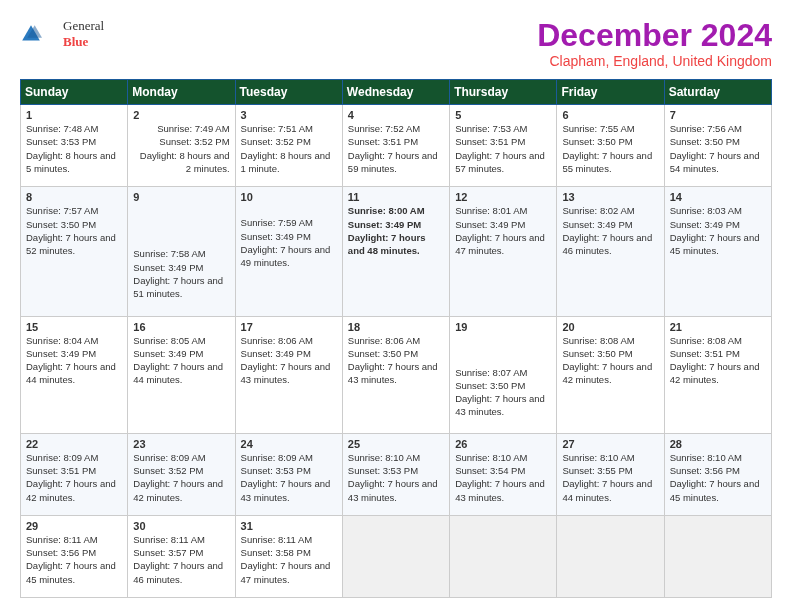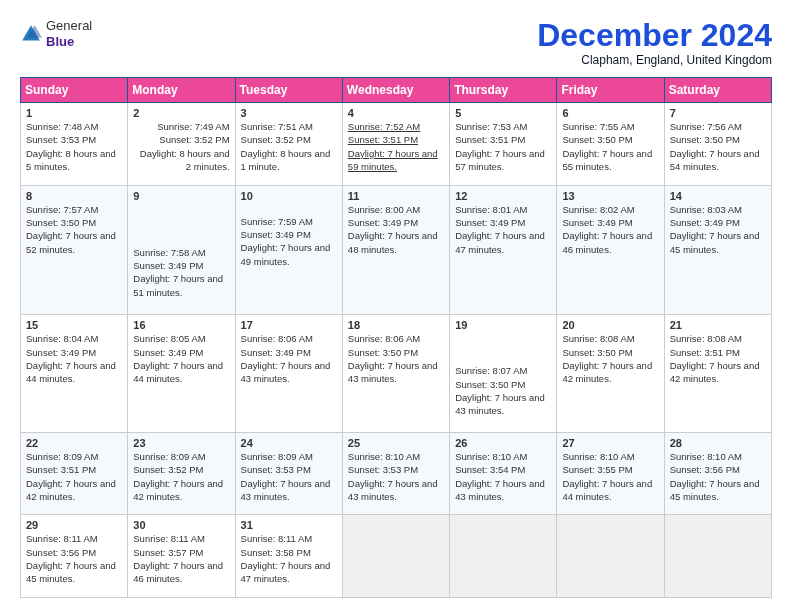--- a/index.html
+++ b/index.html
@@ -19,54 +19,55 @@
     }
     .header {
       display: flex;
       justify-content: space-between;
       align-items: flex-start;
       margin-bottom: 10px;
     }
     .logo {
       display: flex;
       align-items: center;
-      gap: 4px;
+      gap: 21px;
+      font-family: Liberation Serif, serif;
     }
     .logo-text {
       font-size: 13px;
       line-height: 1.2;
     }
     .logo-general { font-weight: normal; color: #333; }
-    .logo-blue { font-weight: bold; color: #4c1d95; }
+    .logo-blue { font-weight: bold; color: #ef4444; }
     .logo-icon {
       width: 22px;
       height: 22px;
     }
     .title-section {
       text-align: right;
     }
     .month-title {
       font-size: 32px;
       font-weight: bold;
-      color: #1d4ed8;
+      color: #a21caf;
       line-height: 1.1;
     }
     .location {
-      font-size: 12px;
-      color: #0f172a;
+      font-size: 14px;
+      color: #ef4444;
     }
     .calendar {
       flex: 1;
       border: 1px solid #ccc;
       border-collapse: collapse;
       width: 100%;
       table-layout: fixed;
     }
     .calendar th {
-      background: #ec4899;
+      background: #14532d;
       color: #fff;
       font-size: 12px;
       font-weight: bold;
       padding: 5px 4px;
       text-align: left;
       border: 1px solid #1a5a9a;
     }
     .calendar td {
       border: 1px solid #ccc;
       vertical-align: top;
@@ -139,21 +140,21 @@
 Daylight: 8 hours and 2 minutes.</div>
           </td>
           <td>
             <span class="day-number">3</span>
             <div class="day-content" style="white-space: pre-line;">Sunrise: 7:51 AM
 Sunset: 3:52 PM
 Daylight: 8 hours and 1 minute.</div>
           </td>
           <td>
             <span class="day-number">4</span>
-            <div class="day-content" style="white-space: pre-line; text-decoration: underline;">Sunrise: 7:52 AM
+            <div class="day-content" style="white-space: pre-line;">Sunrise: 7:52 AM
 Sunset: 3:51 PM
 Daylight: 7 hours and 59 minutes.</div>
           </td>
           <td>
             <span class="day-number">5</span>
             <div class="day-content" style="white-space: pre-line;">Sunrise: 7:53 AM
 Sunset: 3:51 PM
 Daylight: 7 hours and 57 minutes.</div>
           </td>
           <td>
@@ -183,21 +184,21 @@
 Daylight: 7 hours and 51 minutes.</div>
           </td>
           <td>
             <span class="day-number">10</span>
             <div class="day-content" style="white-space: pre-line; margin-top: 13px;">Sunrise: 7:59 AM
 Sunset: 3:49 PM
 Daylight: 7 hours and 49 minutes.</div>
           </td>
           <td>
             <span class="day-number">11</span>
-            <div class="day-content" style="white-space: pre-line;">Sunrise: 8:00 AM
+            <div class="day-content" style="white-space: pre-line; font-weight: bold;">Sunrise: 8:00 AM
 Sunset: 3:49 PM
 Daylight: 7 hours and 48 minutes.</div>
           </td>
           <td>
             <span class="day-number">12</span>
             <div class="day-content" style="white-space: pre-line;">Sunrise: 8:01 AM
 Sunset: 3:49 PM
 Daylight: 7 hours and 47 minutes.</div>
           </td>
           <td>

